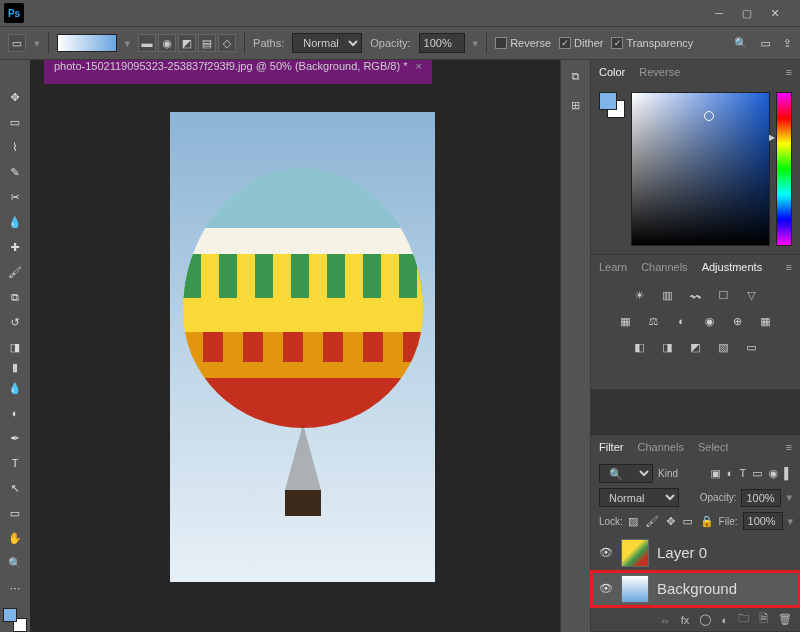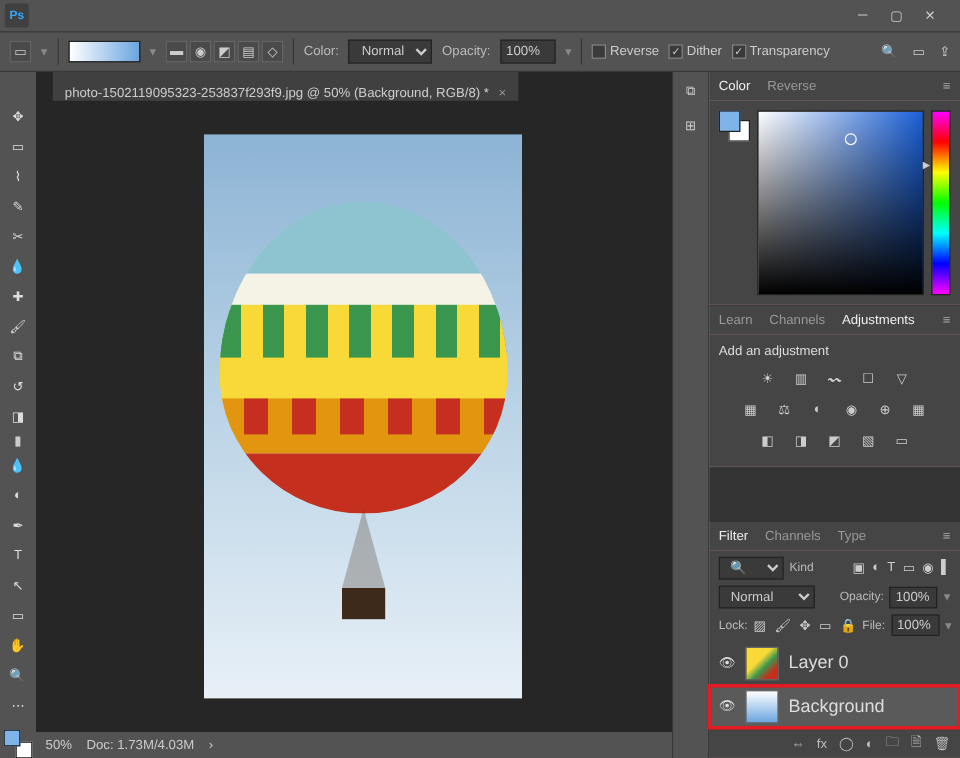--- a/index.html
+++ b/index.html
@@ -1,18 +1,18 @@
 <!DOCTYPE html>
 <html><head>
 <meta charset="utf-8">
 <style>
 *{margin:0;padding:0;box-sizing:border-box;font-family:"Segoe UI",Tahoma,sans-serif;font-size:11px;color:#ccc;user-select:none}
 body{width:800px;height:632px;background:#535353;overflow:hidden;position:relative}
 .titlebar{height:26px;background:#535353;display:flex;align-items:center;padding:0 4px}
-.ps-logo{width:20px;height:20px;background:#404040;border-radius:2px;display:flex;align-items:center;justify-content:center;margin-right:6px}
+.ps-logo{width:20px;height:20px;background:#000000;border-radius:2px;display:flex;align-items:center;justify-content:center;margin-right:6px}
 .ps-logo span{color:#31a8ff;font-weight:bold;font-size:10px}
 .menu-items{display:flex;gap:2px}
 .menu-item{padding:3px 7px;cursor:pointer}
 .win-controls{margin-left:auto;display:flex;gap:14px;padding-right:14px}
 .win-btn{width:14px;height:14px;cursor:pointer;display:flex;align-items:center;justify-content:center;color:#ccc}
 .options-bar{height:34px;background:#535353;border-top:1px solid #383838;border-bottom:1px solid #383838;display:flex;align-items:center;padding:0 8px;gap:8px}
 .grad-preview{width:60px;height:18px;background:linear-gradient(90deg,#fff,#6aa5e0);border:1px solid #222;cursor:pointer}
 .opt-icon{width:18px;height:18px;border:1px solid #666;display:flex;align-items:center;justify-content:center;cursor:pointer;background:#4a4a4a}
 .opt-group{display:flex;gap:2px}
 .opt-label{color:#bbb;font-size:11px}
@@ -22,21 +22,21 @@
 .checkbox.checked::after{content:"✓";color:#ccc;font-size:9px}
 .chk-wrap{display:flex;align-items:center}
 .right-tools{margin-left:auto;display:flex;gap:12px}
 .main-area{display:flex;height:572px}
 .tool-col{width:30px;background:#535353;display:flex;flex-direction:column;align-items:center;padding-top:26px;gap:3px}
 .tool-btn{width:24px;height:22px;display:flex;align-items:center;justify-content:center;cursor:pointer;color:#ddd;position:relative}
 .fg-bg{width:24px;height:24px;position:relative;margin-top:6px}
 .fg-sw{width:14px;height:14px;background:#7fb4e8;border:1px solid #222;position:absolute;top:0;left:0}
 .bg-sw{width:14px;height:14px;background:#fff;border:1px solid #222;position:absolute;bottom:0;right:0}
 .canvas-area{flex:1;background:#262626;position:relative;overflow:hidden}
-.doc-tab{position:absolute;top:0;left:14px;height:24px;background:#404040;padding:0 10px;display:flex;align-items:flex-end;font-size:10px;color:#eee}
+.doc-tab{position:absolute;top:0;left:14px;height:24px;background:#701a75;padding:0 10px;display:flex;align-items:flex-start;font-size:10px;color:#eee}
 .doc-tab .close{margin-left:8px;color:#999}
 .canvas-img{position:absolute;left:140px;top:52px;width:265px;height:470px;background:linear-gradient(180deg,#8db4d5 0%,#c0d7e8 55%,#e8f0f7 100%);overflow:hidden}
 .balloon{position:absolute;left:50%;top:48%;transform:translate(-50%,-50%);width:260px;height:340px}
 .balloon-env{width:240px;height:260px;border-radius:50% 50% 50% 50%/55% 55% 45% 45%;position:absolute;left:10px;top:0;overflow:hidden}
 .balloon-env .stripe{position:absolute;left:0;width:100%}
 .s1{top:0;height:60px;background:#8ec4cf}
 .s2{top:60px;height:30px;background:#f5f3e6}
 .s3{top:90px;height:36px;background:#3a964d}
 .s4{top:126px;height:44px;background:#f9d937}
 .s5{top:170px;height:40px;background:#e2950e}
@@ -108,21 +108,21 @@
   <div class="grad-preview"></div>
   <span style="color:#888">▾</span>
   <div class="opt-group">
     <div class="opt-icon">▬</div>
     <div class="opt-icon">◉</div>
     <div class="opt-icon">◩</div>
     <div class="opt-icon">▤</div>
     <div class="opt-icon">◇</div>
   </div>
   <div class="sep"></div>
-  <span class="opt-label">Color:</span>
+  <span class="opt-label">Paths:</span>
   <select class="opt-select"><option>Normal</option></select>
   <span class="opt-label">Opacity:</span>
   <input class="opt-input" value="100%" style="">
   <span style="color:#888">▾</span>
   <div class="sep"></div>
   <div class="chk-wrap">
       <span class="checkbox"></span>
       <span>Reverse</span>
     </div>
   <div class="chk-wrap">
@@ -184,25 +184,20 @@
           <div class="stripe s4"></div>
             <div class="stripe s5"></div>
             <div class="stripe s6"></div>
           <div class="checker"></div>
             <div class="checker2"></div>
         </div>
         <div class="ropes"></div>
         <div class="basket"></div>
       </div>
     </div>
-    <div class="statusbar">
-      <span>50%</span>
-      <span>Doc: 1.73M/4.03M</span>
-      <span>›</span>
-    </div>
   </div>
 
   <div class="mini-col">
     <span>⧉</span>
     <span>⊞</span>
   </div>
 
   <div class="panels">
 
     <div class="panel">
@@ -224,21 +219,20 @@
     </div>
 
     <div class="panel">
       <div class="panel-tabs">
         <span class="panel-tab">Learn</span>
         <span class="panel-tab">Channels</span>
         <span class="panel-tab active">Adjustments</span>
         <span class="panel-menu">≡</span>
       </div>
       <div class="adj-panel-body">
-        <div class="adj-title">Add an adjustment</div>
         <div class="adj-row">
           <div class="adj-icon">☀</div>
           <div class="adj-icon">▥</div>
           <div class="adj-icon">〰</div>
           <div class="adj-icon">☐</div>
           <div class="adj-icon">▽</div>
         </div>
         <div class="adj-row">
           <div class="adj-icon">▦</div>
           <div class="adj-icon">⚖</div>
@@ -256,21 +250,21 @@
         </div>
       </div>
     </div>
 
     <div class="layers-gap"></div>
 
     <div class="panel layers-panel">
       <div class="panel-tabs">
         <span class="panel-tab active">Filter</span>
         <span class="panel-tab">Channels</span>
-        <span class="panel-tab">Type</span>
+        <span class="panel-tab">Select</span>
         <span class="panel-menu">≡</span>
       </div>
       <div class="layers-body">
         <div class="layers-controls">
           <div class="row">
             <select class="sm-select" style="width:54px"><option>🔍</option></select>
             <span class="sm-lbl">Kind</span>
             <div class="filter-icons">
               <span>▣</span>
               <span>◐</span>

